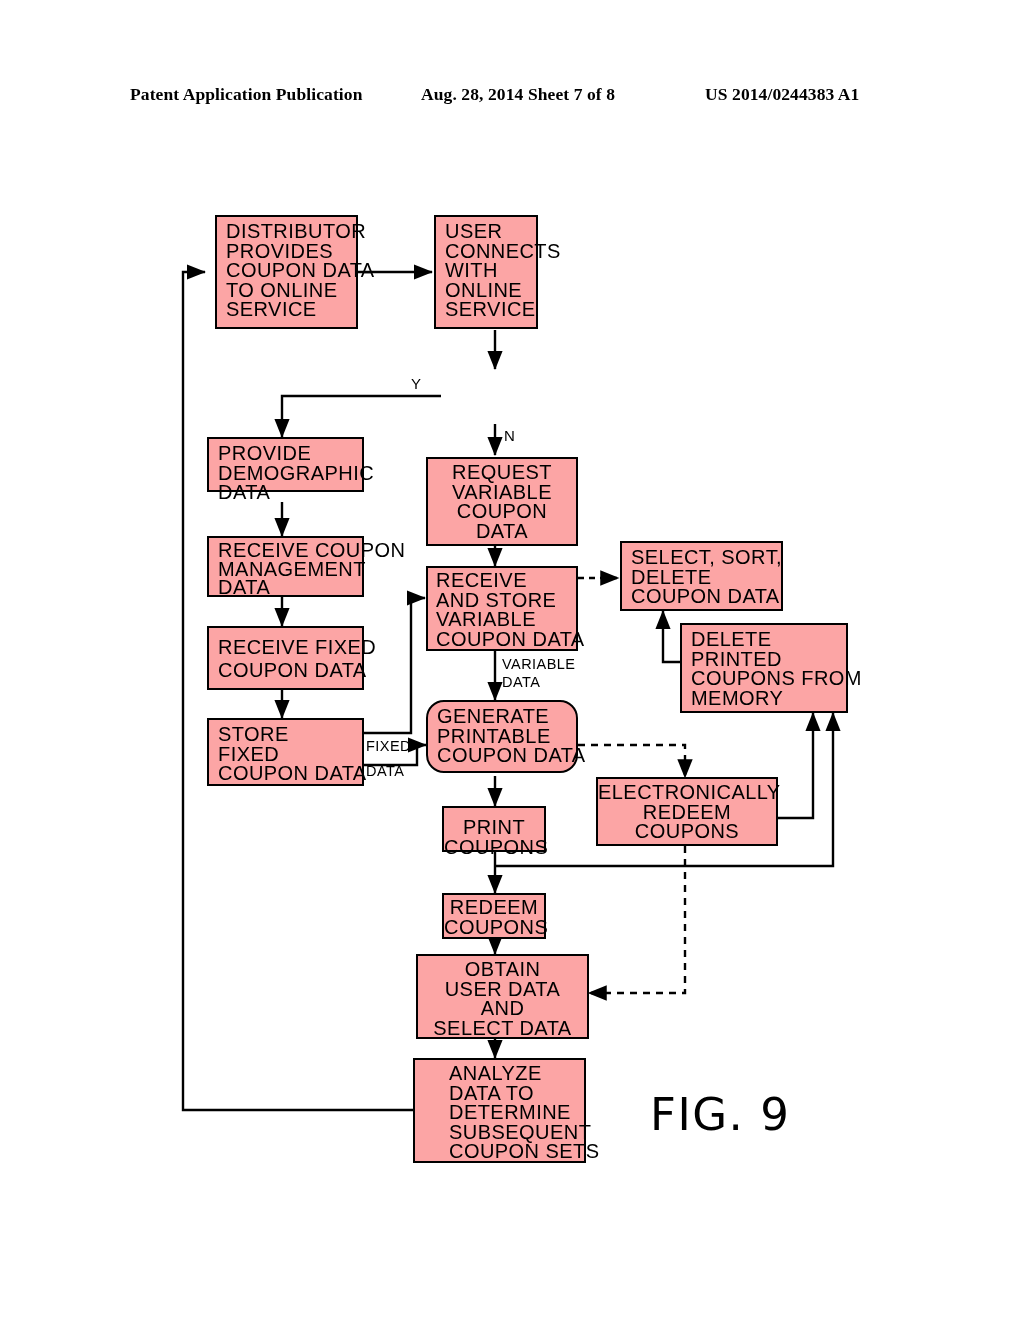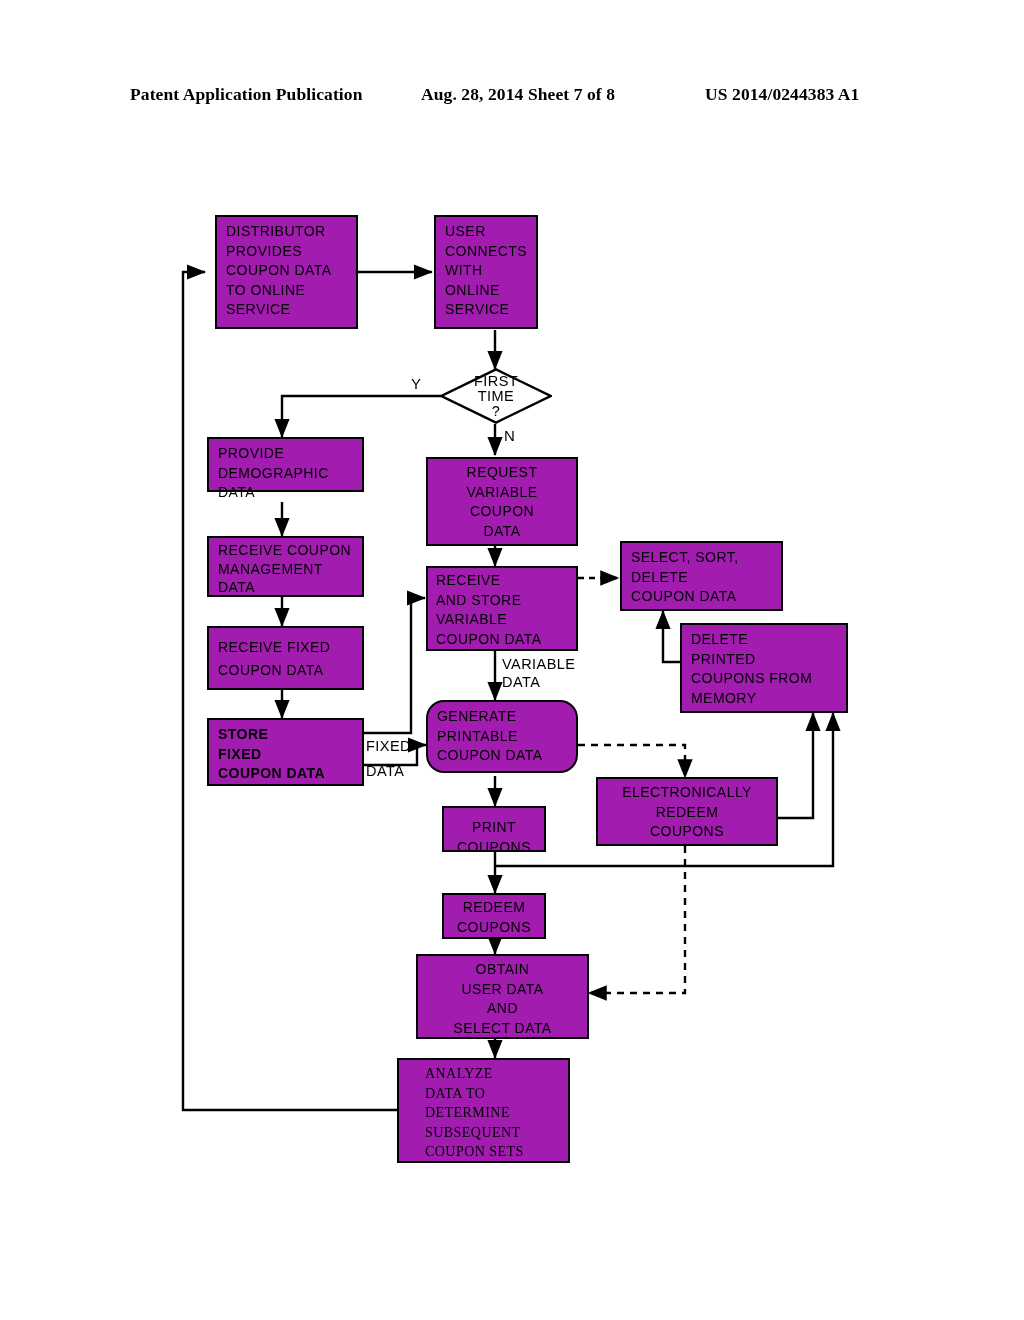--- a/index.html
+++ b/index.html
@@ -26,23 +26,23 @@
   .hdr .h-date{position:absolute;left:421px;top:0;}
   .hdr .h-num{position:absolute;left:705px;top:0;}
 
   
   #wires{position:absolute;left:0;top:0;width:1024px;height:1320px;}
 
   
   .node{
     position:absolute;
     border:2px solid #000;
-    background:#a21caf;
+    background:#fca5a5;
     box-sizing:border-box;
-    font-size:14px;
+    font-size:20px;
     line-height:19.5px;
     letter-spacing:.45px;
     padding:5px 0 5px 9px;
     z-index:3;
   }
   .node.c{padding-left:0;text-align:center;}
   .node div{white-space:nowrap;}
 
   
   .diamond{
@@ -157,28 +157,20 @@
   </div>
 
   <div class="node" style="left:434px;top:215px;width:104px;height:114px;">
     <div>USER</div>
     <div>CONNECTS</div>
     <div>WITH</div>
     <div>ONLINE</div>
     <div>SERVICE</div>
   </div>
 
-  <div class="diamond" style="left:440px;top:368px;width:112px;height:56px;">
-    <svg width="112" height="56" viewBox="0 0 112 56" xmlns="http://www.w3.org/2000/svg">
-      <polygon points="56,1.4 110.6,28 56,54.6 1.4,28" fill="#fff" stroke="#000" stroke-width="2.4"></polygon>
-    </svg>
-    <div class="dlbl" style="top:4px;">FIRST</div>
-    <div class="dlbl" style="top:19px;">TIME</div>
-    <div class="dlbl" style="top:34px;">?</div>
-  </div>
 
   <div class="branch" style="left:411px;top:375px;">Y</div>
   <div class="branch" style="left:504px;top:427px;">N</div>
 
   <div class="node" style="left:207px;top:437px;width:157px;height:55px;">
     <div>PROVIDE</div>
     <div>DEMOGRAPHIC</div>
     <div>DATA</div>
   </div>
 
@@ -186,21 +178,21 @@
     <div>RECEIVE  COUPON</div>
     <div>MANAGEMENT</div>
     <div>DATA</div>
   </div>
 
   <div class="node" style="left:207px;top:626px;width:157px;height:64px;padding-top:8px;line-height:23px;">
     <div>RECEIVE FIXED</div>
     <div>COUPON DATA</div>
   </div>
 
-  <div class="node" style="left:207px;top:718px;width:157px;height:68px;padding-top:5px;font-weight:bold;">
+  <div class="node" style="left:207px;top:718px;width:157px;height:68px;padding-top:5px;">
     <div>STORE</div>
     <div>FIXED</div>
     <div>COUPON DATA</div>
   </div>
 
   <div class="elabel" style="left:366px;top:737px;">FIXED</div>
   <div class="elabel" style="left:366px;top:762px;">DATA</div>
 
   <div class="node c" style="left:426px;top:457px;width:152px;height:89px;padding-top:4px;">
     <div>REQUEST</div>
@@ -254,22 +246,23 @@
     <div>COUPONS</div>
   </div>
 
   <div class="node c" style="left:416px;top:954px;width:173px;height:85px;padding-top:4px;">
     <div>OBTAIN</div>
     <div>USER DATA</div>
     <div>AND</div>
     <div>SELECT DATA</div>
   </div>
 
-  <div class="node" style="left:397px;top:1058px;width:173px;height:105px;padding-top:4px;padding-left:26px;font-family:Liberation Serif, serif;">
+  <div class="node" style="left:413px;top:1058px;width:173px;height:105px;padding-top:4px;padding-left:34px;">
     <div>ANALYZE</div>
     <div>DATA TO</div>
     <div>DETERMINE</div>
     <div>SUBSEQUENT</div>
     <div>COUPON SETS</div>
   </div>
 
+  <div class="figcap">FIG. 9</div>
 
 </div>
 
 </body></html>

